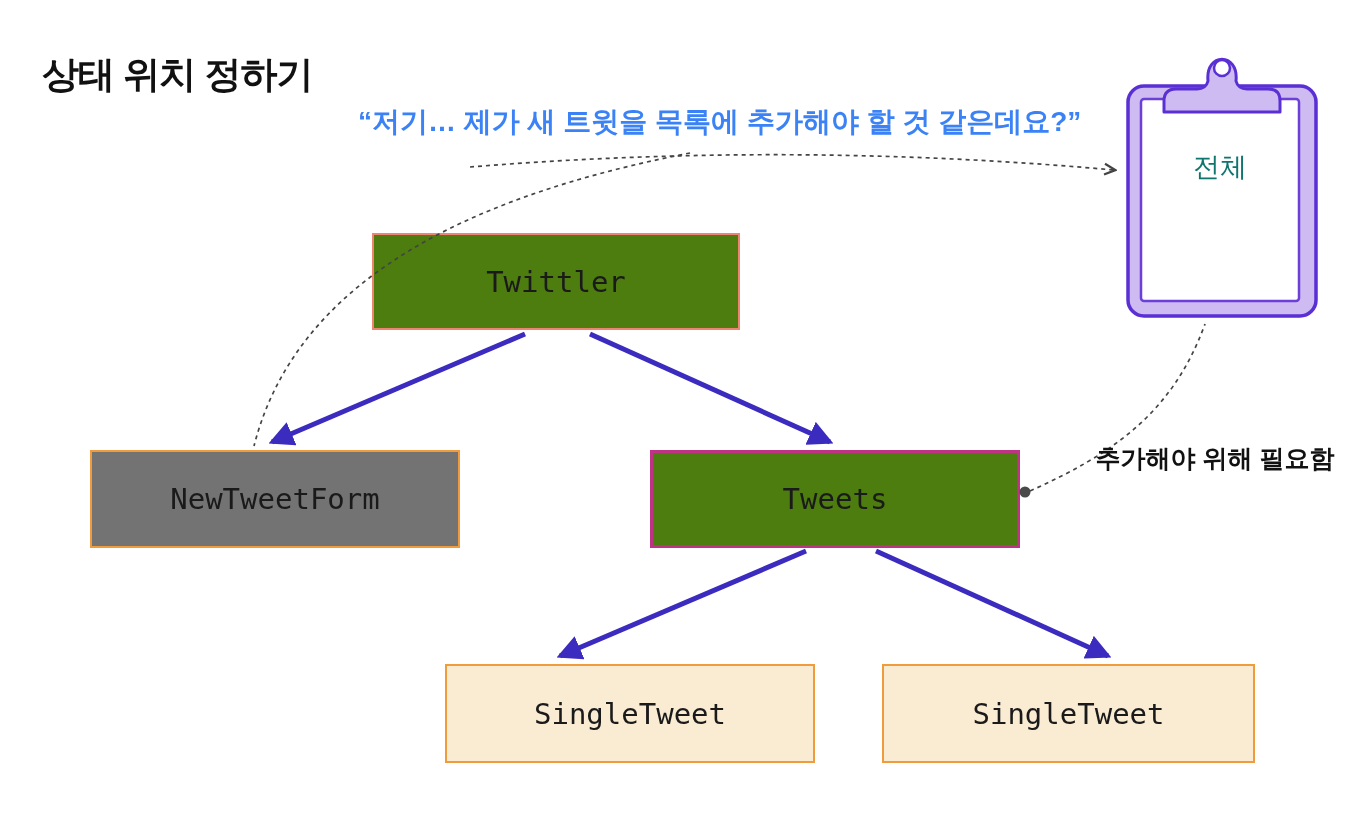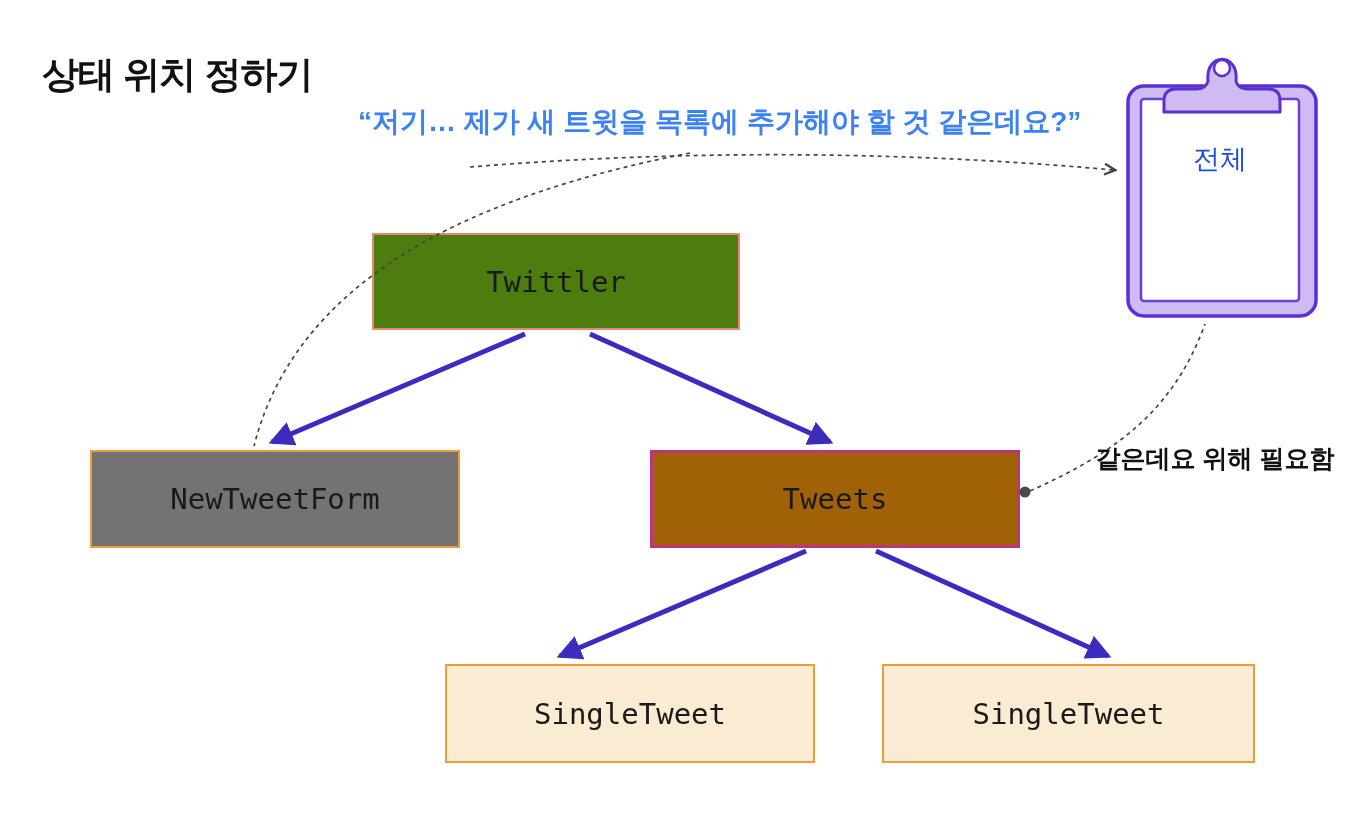--- a/index.html
+++ b/index.html
@@ -15,30 +15,30 @@
     position:absolute;left:358px;top:103px;
     font-size:28px;font-weight:700;color:#3b82f6;white-space:nowrap;
   }
   .node{
     position:absolute;display:flex;align-items:center;justify-content:center;
     font-family:"DejaVu Sans Mono","Liberation Mono",monospace;
     font-size:29px;color:#1a1a1a;box-sizing:border-box;
   }
   .node-twittler{left:372px;top:233px;width:368px;height:97px;background:#4d7c0f;border:2px solid #EE8570;}
   .node-newtweetform{left:90px;top:450px;width:370px;height:98px;background:#737373;border:2px solid #F09C3C;}
-  .node-tweets{left:650px;top:450px;width:370px;height:98px;background:#a16207;border:3px solid #BE3384;}
+  .node-tweets{left:650px;top:450px;width:370px;height:98px;background:#4d7c0f;border:3px solid #BE3384;}
   .node-singletweet-left{left:445px;top:664px;width:370px;height:99px;background:#FAEBD3;border:2px solid #F09C3C;}
   .node-singletweet-right{left:882px;top:664px;width:373px;height:99px;background:#FAEBD3;border:2px solid #F09C3C;}
   .annotation{
     position:absolute;left:1080px;top:438px;width:270px;text-align:center;
     font-size:25px;font-weight:600;color:#111;line-height:1.62;
   }
   .clipboard-label{
-    position:absolute;left:1140px;top:138px;width:160px;text-align:center;
-    font-size:27px;font-weight:500;color:#1d4ed8;line-height:1.6;
+    position:absolute;left:1140px;top:146px;width:160px;text-align:center;
+    font-size:27px;font-weight:500;color:#0f766e;line-height:1.6;
   }
   svg.overlay{position:absolute;left:0;top:0;pointer-events:none;}
 </style>
 </head>
 <body>
 
 <div id="canvas">
 
   <div class="title">상태 위치 정하기</div>
 
@@ -92,16 +92,16 @@
                L 1280,112 Z" fill="#CDBBF1" stroke="#5A30D5" stroke-width="3" stroke-linejoin="round"></path>
       <circle cx="1222" cy="68" r="8" fill="#ffffff" stroke="#5A30D5" stroke-width="2.5"></circle>
     </g>
   </svg>
 
   <div class="clipboard-label">
     <div>전체</div>
   </div>
 
   <div class="annotation">
-    <div>같은데요 위해 필요함</div>
+    <div>추가해야 위해 필요함</div>
   </div>
 
 </div>
 
 </body></html>

